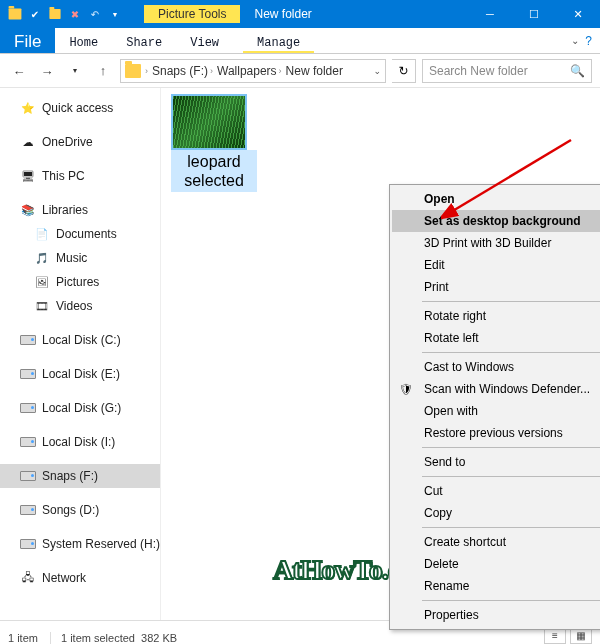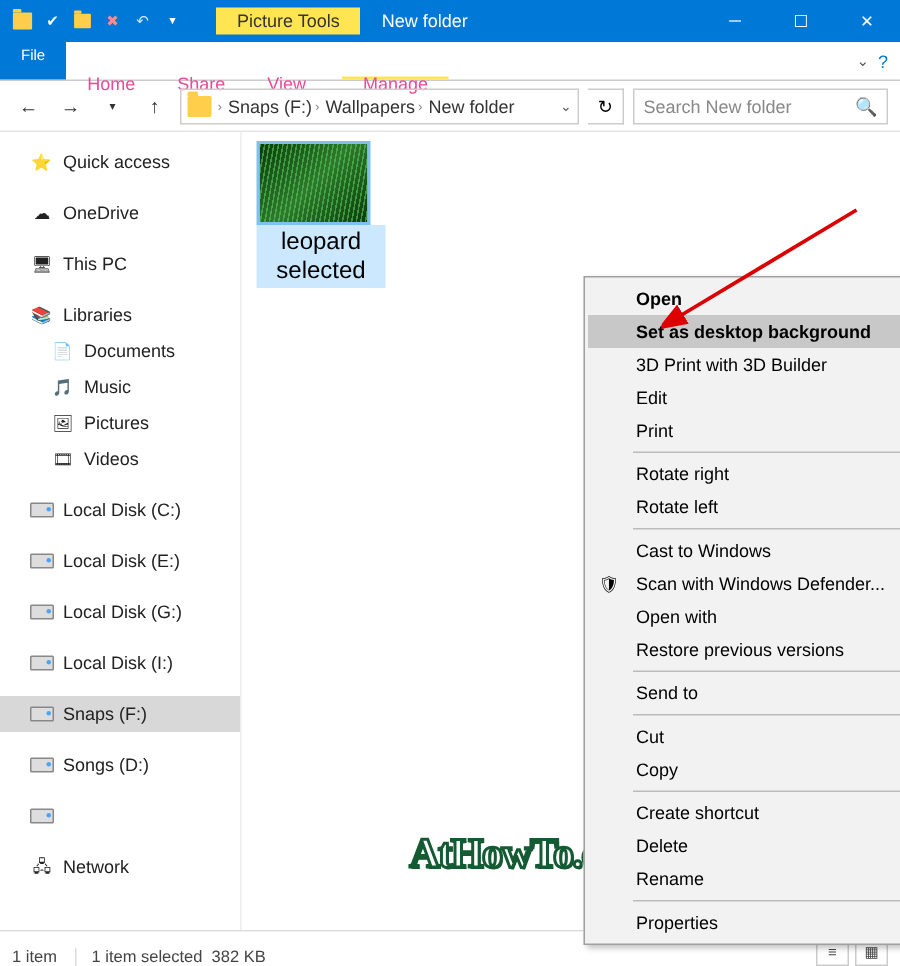--- a/index.html
+++ b/index.html
@@ -10,22 +10,22 @@
 .qat { display: flex; align-items: center; padding-left: 6px; gap: 2px; }
 .qat-item { width: 18px; height: 18px; display: flex; align-items: center; justify-content: center; font-size: 10px; }
 .pic-tools { background: #ffe552; color: #333; padding: 2px 14px; font-size: 12px; margin-left: 20px; }
 .title-text { margin-left: 14px; font-size: 12px; }
 .win-controls { margin-left: auto; display: flex; }
 .win-btn { width: 44px; height: 28px; display: flex; align-items: center; justify-content: center; color: #fff; font-size: 11px; }
 .close-btn { width: 44px; }
 
 
 .ribbon { height: 26px; background: #fff; border-bottom: 1px solid #ccc; display: flex; align-items: stretch; }
-.file-tab { background: #0078d7; color: #fff; padding: 4px 14px; font-size: 10px; }
-.ribbon-tab { padding: 21px 14px; font-size: 12px; color: #ec4899; }
+.file-tab { background: #0078d7; color: #fff; padding: 4px 14px; font-size: 17px; }
+.ribbon-tab { padding: 8px 14px; font-size: 12px; color: #0f172a; font-family: Liberation Mono, monospace; }
 .manage-tab { border-bottom: 2px solid #ffe552; padding-bottom: 2px; margin-left: 10px; }
 .ribbon-right { margin-left: auto; display: flex; align-items: center; padding-right: 8px; gap: 6px; color: #555; }
 
 
 .addr-row { height: 34px; display: flex; align-items: center; padding: 4px 8px; gap: 6px; border-bottom: 1px solid #e5e5e5; }
 .nav-btn { width: 22px; height: 22px; display: flex; align-items: center; justify-content: center; font-size: 13px; color: #333; }
 .addr-box { flex: 1; height: 24px; border: 1px solid #ccc; display: flex; align-items: center; padding: 0 4px; gap: 4px; font-size: 12px; color: #333; }
 .crumb { display: flex; align-items: center; gap: 2px; }
 .crumb-sep { color: #888; font-size: 9px; }
 .addr-dropdown { margin-left: auto; color: #555; font-size: 9px; }
@@ -215,20 +215,21 @@
         <span class="side-icon">
           <span class="drive-icon"></span>
         </span>
         <span>Songs (D:)</span>
       </div>
     <div class="side-group-spacer"></div>
     <div class="side-item">
         <span class="side-icon">
           <span class="drive-icon"></span>
         </span>
+        <span>System Reserved (H:)</span>
       </div>
     <div class="side-group-spacer"></div>
     <div class="side-item">
         <span class="side-icon">🖧</span>
         <span>Network</span>
       </div>
   </div>
 
   <div class="content">
     <div class="thumb">

